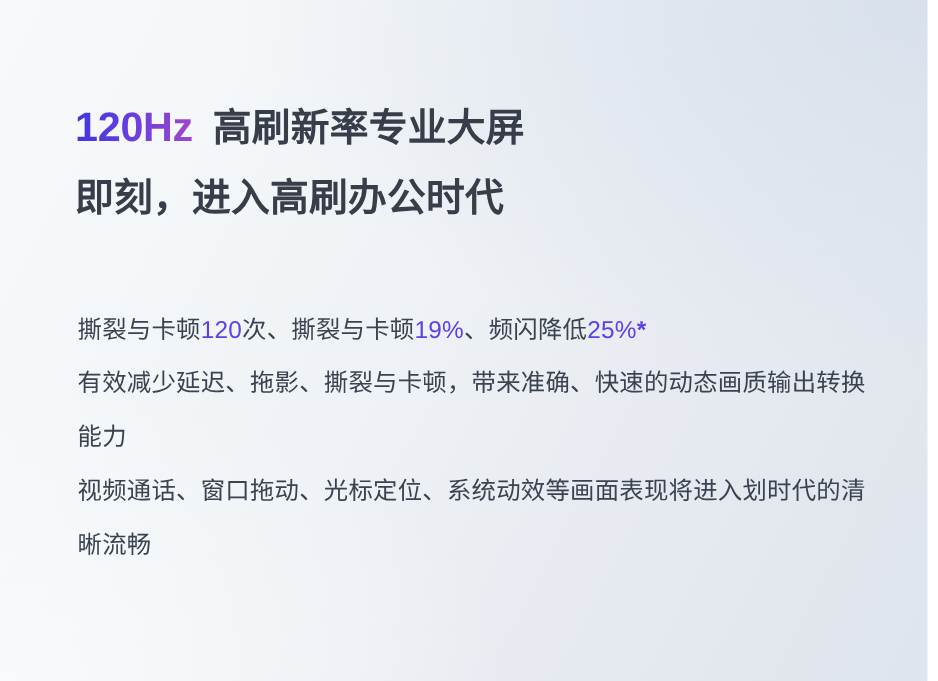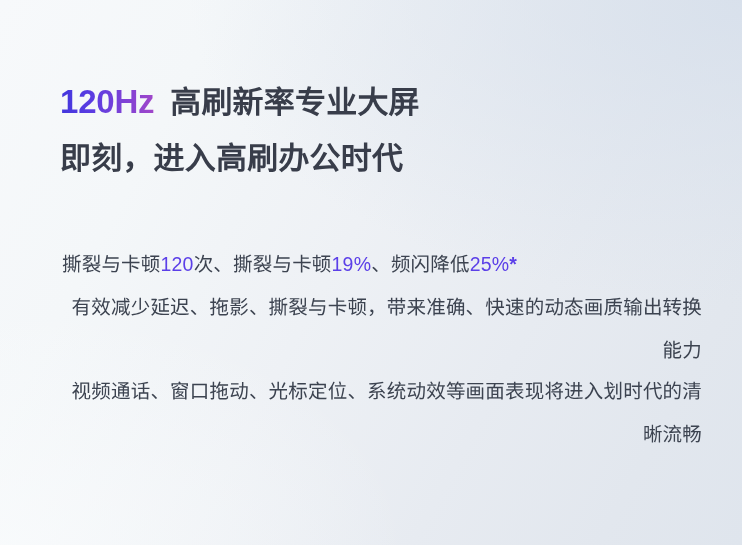--- a/index.html
+++ b/index.html
@@ -95,26 +95,24 @@
     letter-spacing: 0.2px;
   }
 
   .para {
     margin: 0;
     padding: 0;
   }
 
   .para + .para {
     margin-top: 0;
-    text-align: right;
   }
 
   .para-video {
     margin-top: 0;
-    font-family: Liberation Mono, monospace;
   }
 
   .hl {
     color: #5b3fe8;
     font-weight: 400;
     margin-top: 32px;
   }
 
   .hl-star {
     color: #5b3fe8;

